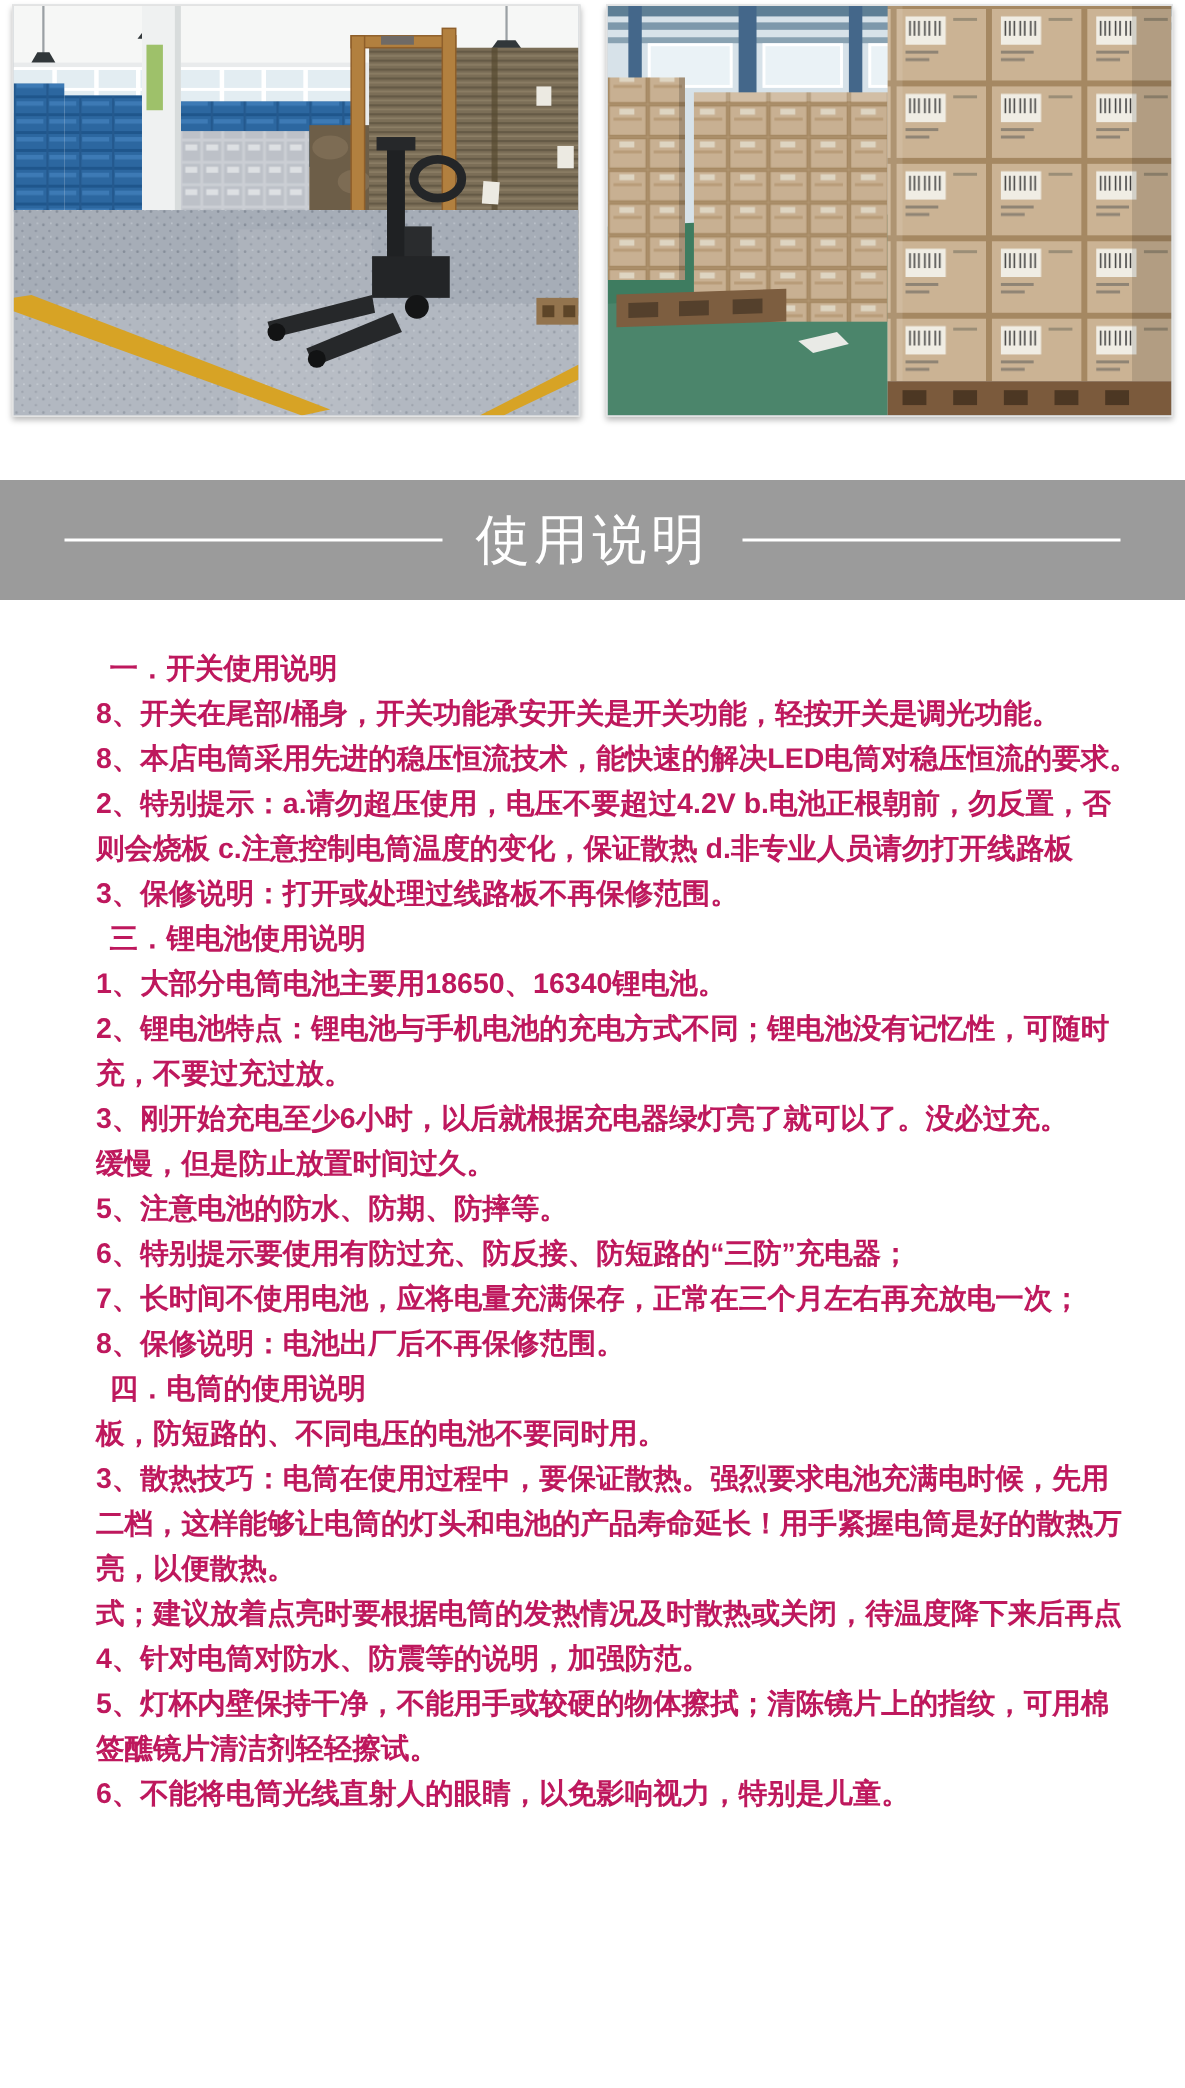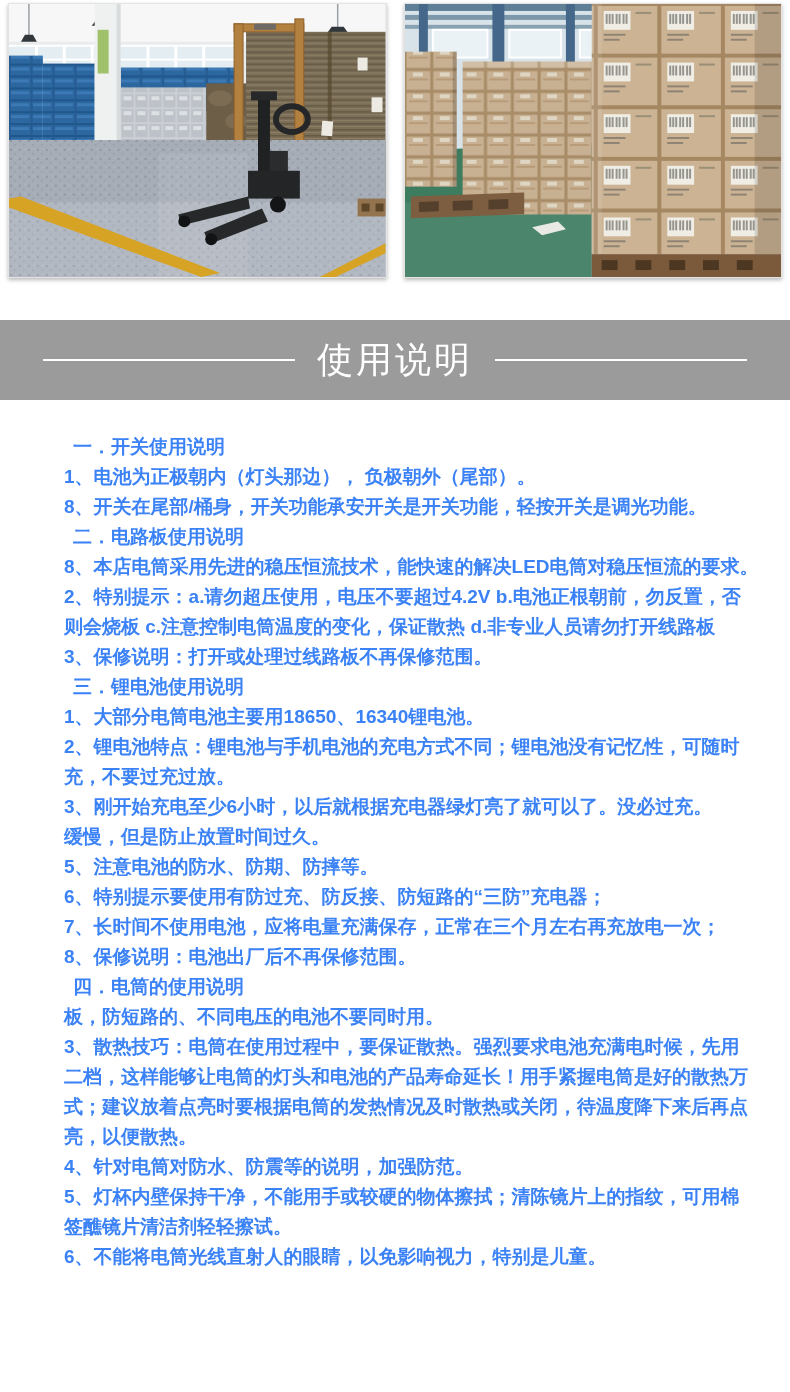--- a/index.html
+++ b/index.html
@@ -11,21 +11,21 @@
          box-shadow:0 2px 4px rgba(0,0,0,.28);background:#cfd5d9;overflow:hidden;}
   .photo svg{display:block;width:100%;height:100%;}
   
   .banner{position:absolute;top:320px;left:0;width:790px;height:80px;
           display:flex;align-items:center;justify-content:center;gap:22px;}
   .banner .rule{width:252px;height:2px;background:#ffffff;}
   .banner h1{margin:0;font-family:"Liberation Serif","DejaVu Serif",serif;font-weight:400;
              font-size:36px;letter-spacing:3px;color:#ffffff;line-height:1;}
   
   .instructions{position:absolute;top:432px;left:64px;width:700px;}
-  .line{font-size:19px;line-height:30px;font-weight:700;color:#3b82f6;white-space:nowrap;}
+  .line{font-size:19px;line-height:30px;font-weight:700;color:#be185d;white-space:nowrap;}
   .line.heading{padding-left:9px;}
 </style>
 </head>
 <body>
 
 <div class="page">
 
   <div class="photos">
 
     <figure class="photo">
@@ -246,42 +246,40 @@
   </div>
 
   <div class="banner" id="banner" style="background: rgb(155, 155, 155);">
     <span class="rule"></span>
     <h1>使用说明</h1>
     <span class="rule"></span>
   </div>
 
   <div class="instructions">
       <div class="line heading">一．开关使用说明</div>
-      <div class="line item">1、电池为正极朝内（灯头那边）， 负极朝外（尾部）。</div>
       <div class="line item">8、开关在尾部/桶身，开关功能承安开关是开关功能，轻按开关是调光功能。</div>
-      <div class="line heading">二．电路板使用说明</div>
       <div class="line item">8、本店电筒采用先进的稳压恒流技术，能快速的解决LED电筒对稳压恒流的要求。</div>
       <div class="line item">2、特别提示：a.请勿超压使用，电压不要超过4.2V b.电池正根朝前，勿反置，否</div>
       <div class="line cont">则会烧板 c.注意控制电筒温度的变化，保证散热 d.非专业人员请勿打开线路板</div>
       <div class="line item">3、保修说明：打开或处理过线路板不再保修范围。</div>
       <div class="line heading">三．锂电池使用说明</div>
       <div class="line item">1、大部分电筒电池主要用18650、16340锂电池。</div>
       <div class="line item">2、锂电池特点：锂电池与手机电池的充电方式不同；锂电池没有记忆性，可随时</div>
       <div class="line cont">充，不要过充过放。</div>
       <div class="line item">3、刚开始充电至少6小时，以后就根据充电器绿灯亮了就可以了。没必过充。</div>
       <div class="line cont">缓慢，但是防止放置时间过久。</div>
       <div class="line item">5、注意电池的防水、防期、防摔等。</div>
       <div class="line item">6、特别提示要使用有防过充、防反接、防短路的“三防”充电器；</div>
       <div class="line item">7、长时间不使用电池，应将电量充满保存，正常在三个月左右再充放电一次；</div>
       <div class="line item">8、保修说明：电池出厂后不再保修范围。</div>
       <div class="line heading">四．电筒的使用说明</div>
       <div class="line cont">板，防短路的、不同电压的电池不要同时用。</div>
       <div class="line item">3、散热技巧：电筒在使用过程中，要保证散热。强烈要求电池充满电时候，先用</div>
       <div class="line cont">二档，这样能够让电筒的灯头和电池的产品寿命延长！用手紧握电筒是好的散热万</div>
+      <div class="line cont">亮，以便散热。</div>
       <div class="line cont">式；建议放着点亮时要根据电筒的发热情况及时散热或关闭，待温度降下来后再点</div>
-      <div class="line cont">亮，以便散热。</div>
       <div class="line item">4、针对电筒对防水、防震等的说明，加强防范。</div>
       <div class="line item">5、灯杯内壁保持干净，不能用手或较硬的物体擦拭；清陈镜片上的指纹，可用棉</div>
       <div class="line cont">签醮镜片清洁剂轻轻擦试。</div>
       <div class="line item">6、不能将电筒光线直射人的眼睛，以免影响视力，特别是儿童。</div>
     </div>
 
 </div>
 
 </body></html>

